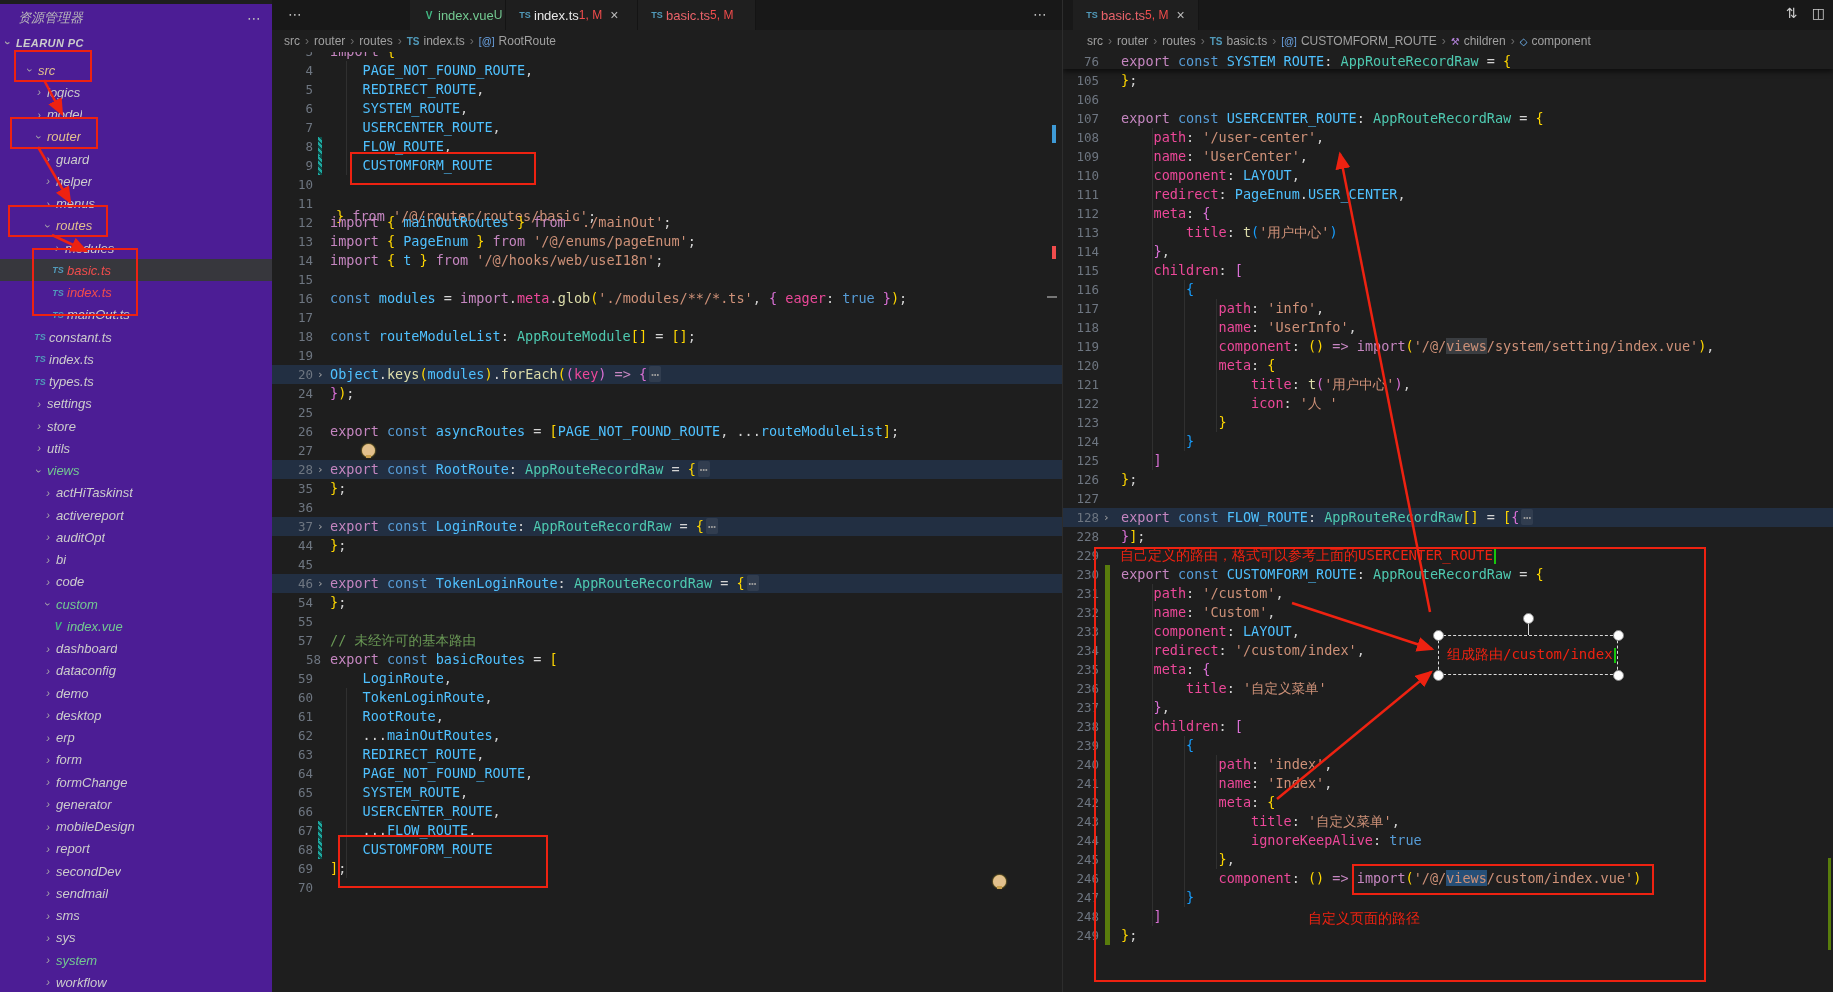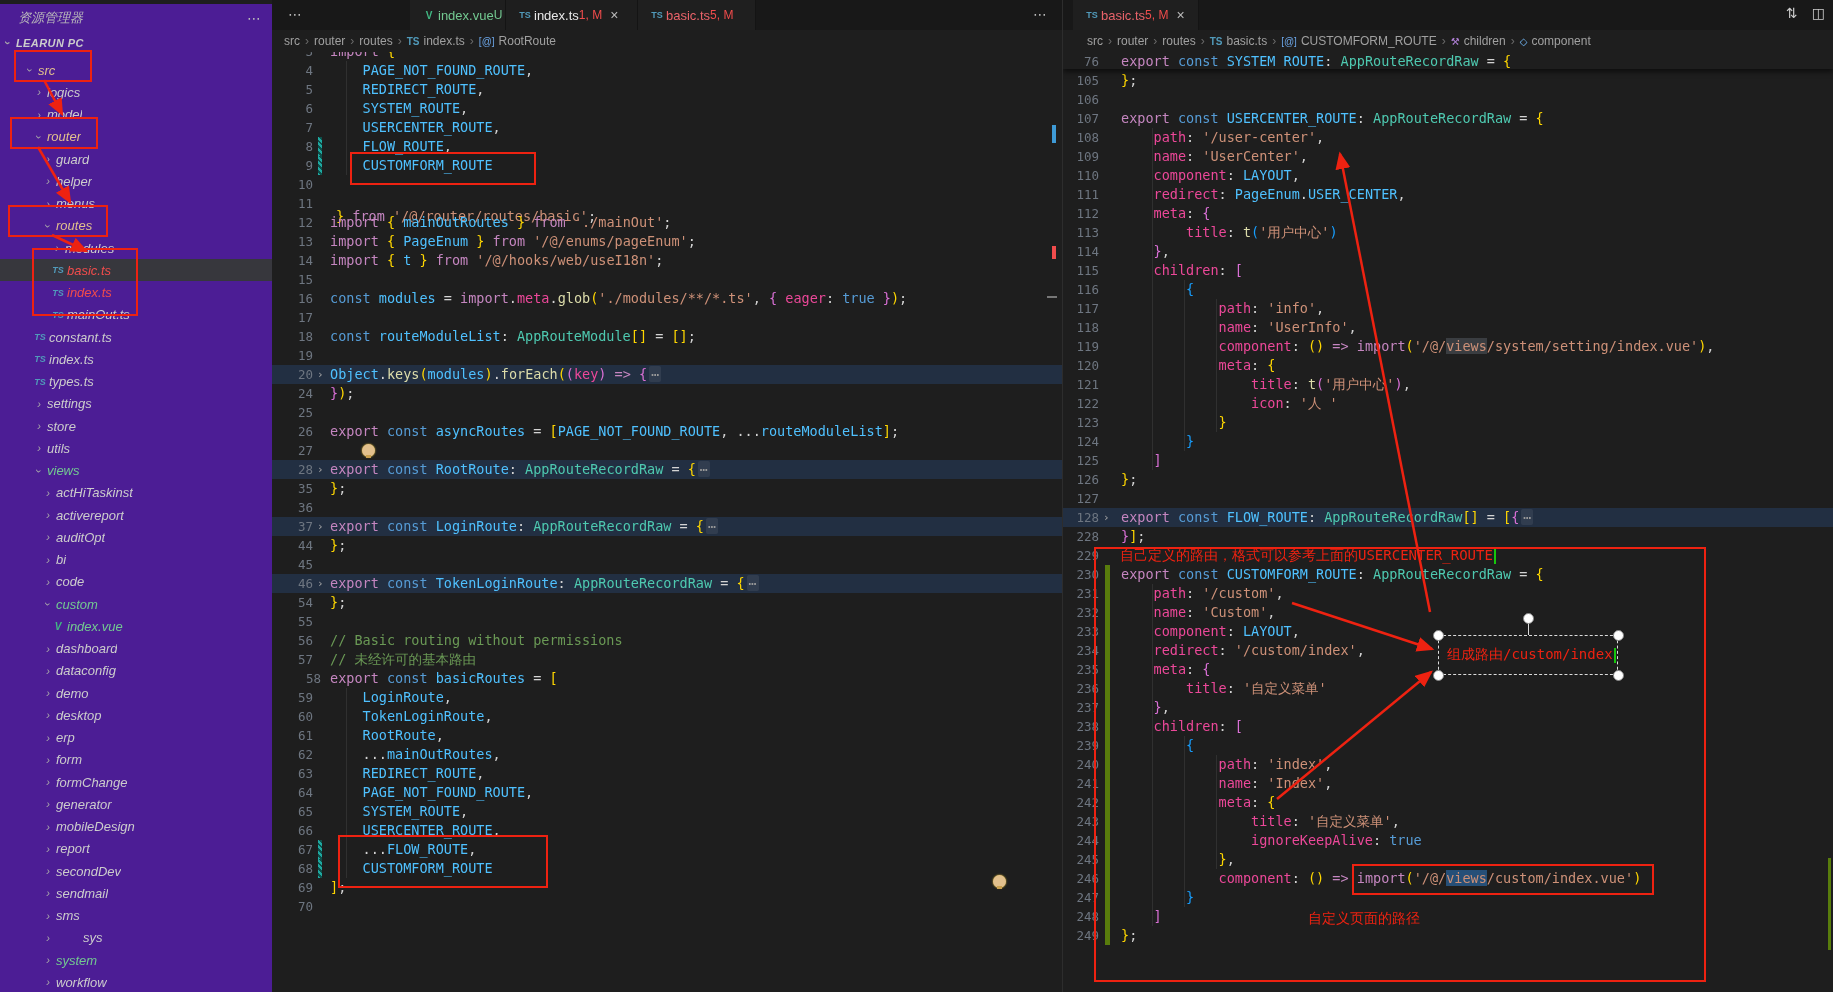--- a/index.html
+++ b/index.html
@@ -232,21 +232,21 @@
         <div class="trow" style="top: 878.25px; padding-left: 40px;">
           <span class="chev">›</span>
           <span class="lbl" style="color: rgb(204, 204, 204);">sendmail</span>
         </div>
         <div class="trow" style="top: 900.5px; padding-left: 40px;">
           <span class="chev">›</span>
           <span class="lbl" style="color: rgb(204, 204, 204);">sms</span>
         </div>
         <div class="trow" style="top: 922.75px; padding-left: 40px;">
           <span class="chev">›</span>
-          <span class="lbl" style="color: rgb(204, 204, 204); margin-left: 27px;">sys</span>
+          <span class="lbl" style="color: rgb(204, 204, 204);">sys</span>
         </div>
         <div class="trow" style="top: 945px; padding-left: 40px;">
           <span class="chev">›</span>
           <span class="lbl" style="color: rgb(115, 201, 145);">system</span>
           <span class="dot" style="background: rgb(115, 201, 145);"></span>
         </div>
         <div class="trow" style="top: 967.25px; padding-left: 40px;">
           <span class="chev">›</span>
           <span class="lbl" style="color: rgb(204, 204, 204);">workflow</span>
         </div>
@@ -314,21 +314,20 @@
         <div class="crow"><span class="ln" style="width: 41px; left: 0px;">27</span><span class="codetxt" style="left: 58px;"></span></div>
         <div class="crow band"><span class="ln" style="width: 41px; left: 0px;">28</span><span class="foldchev" style="left: 45px;">›</span><span class="codetxt" style="left: 58px;"><span class="tk tk-k">export</span><span class="tk tk-d"> const</span><span class="tk tk-v"> RootRoute</span><span class="tk tk-w">: </span><span class="tk tk-t">AppRouteRecordRaw</span><span class="tk tk-w"> = </span><span class="tk tk-b1">{</span><span class="tk tk-dim">⋯</span></span></div>
         <div class="crow"><span class="ln" style="width: 41px; left: 0px;">35</span><span class="codetxt" style="left: 58px;"><span class="tk tk-b1">}</span><span class="tk tk-w">;</span></span></div>
         <div class="crow"><span class="ln" style="width: 41px; left: 0px;">36</span><span class="codetxt" style="left: 58px;"></span></div>
         <div class="crow band"><span class="ln" style="width: 41px; left: 0px;">37</span><span class="foldchev" style="left: 45px;">›</span><span class="codetxt" style="left: 58px;"><span class="tk tk-k">export</span><span class="tk tk-d"> const</span><span class="tk tk-v"> LoginRoute</span><span class="tk tk-w">: </span><span class="tk tk-t">AppRouteRecordRaw</span><span class="tk tk-w"> = </span><span class="tk tk-b1">{</span><span class="tk tk-dim">⋯</span></span></div>
         <div class="crow"><span class="ln" style="width: 41px; left: 0px;">44</span><span class="codetxt" style="left: 58px;"><span class="tk tk-b1">}</span><span class="tk tk-w">;</span></span></div>
         <div class="crow"><span class="ln" style="width: 41px; left: 0px;">45</span><span class="codetxt" style="left: 58px;"></span></div>
         <div class="crow band"><span class="ln" style="width: 41px; left: 0px;">46</span><span class="foldchev" style="left: 45px;">›</span><span class="codetxt" style="left: 58px;"><span class="tk tk-k">export</span><span class="tk tk-d"> const</span><span class="tk tk-v"> TokenLoginRoute</span><span class="tk tk-w">: </span><span class="tk tk-t">AppRouteRecordRaw</span><span class="tk tk-w"> = </span><span class="tk tk-b1">{</span><span class="tk tk-dim">⋯</span></span></div>
         <div class="crow"><span class="ln" style="width: 41px; left: 0px;">54</span><span class="codetxt" style="left: 58px;"><span class="tk tk-b1">}</span><span class="tk tk-w">;</span></span></div>
         <div class="crow"><span class="ln" style="width: 41px; left: 0px;">55</span><span class="codetxt" style="left: 58px;"></span></div>
-        <div class="crow"><span class="ln" style="width: 41px; left: 0px;">56</span><span class="codetxt" style="left: 58px;"><span class="tk tk-c">// Basic routing without permissions</span></span></div>
         <div class="crow"><span class="ln" style="width: 41px; left: 0px;">57</span><span class="codetxt" style="left: 58px;"><span class="tk tk-c">// 未经许可的基本路由</span></span></div>
         <div class="crow"><span class="ln" style="width: 41px; left: 8px;">58</span><span class="codetxt" style="left: 58px;"><span class="tk tk-k">export</span><span class="tk tk-d"> const</span><span class="tk tk-v"> basicRoutes</span><span class="tk tk-w"> = </span><span class="tk tk-b1">[</span></span></div>
         <div class="crow"><span class="ln" style="width: 41px; left: 0px;">59</span><span class="codetxt" style="left: 58px;"><span class="tk tk-v">    LoginRoute</span><span class="tk tk-w">,</span></span></div>
         <div class="crow"><span class="ln" style="width: 41px; left: 0px;">60</span><span class="codetxt" style="left: 58px;"><span class="tk tk-v">    TokenLoginRoute</span><span class="tk tk-w">,</span></span></div>
         <div class="crow"><span class="ln" style="width: 41px; left: 0px;">61</span><span class="codetxt" style="left: 58px;"><span class="tk tk-v">    RootRoute</span><span class="tk tk-w">,</span></span></div>
         <div class="crow"><span class="ln" style="width: 41px; left: 0px;">62</span><span class="codetxt" style="left: 58px;"><span class="tk tk-w">    ...</span><span class="tk tk-v">mainOutRoutes</span><span class="tk tk-w">,</span></span></div>
         <div class="crow"><span class="ln" style="width: 41px; left: 0px;">63</span><span class="codetxt" style="left: 58px;"><span class="tk tk-v">    REDIRECT_ROUTE</span><span class="tk tk-w">,</span></span></div>
         <div class="crow"><span class="ln" style="width: 41px; left: 0px;">64</span><span class="codetxt" style="left: 58px;"><span class="tk tk-v">    PAGE_NOT_FOUND_ROUTE</span><span class="tk tk-w">,</span></span></div>
         <div class="crow"><span class="ln" style="width: 41px; left: 0px;">65</span><span class="codetxt" style="left: 58px;"><span class="tk tk-v">    SYSTEM_ROUTE</span><span class="tk tk-w">,</span></span></div>
         <div class="crow"><span class="ln" style="width: 41px; left: 0px;">66</span><span class="codetxt" style="left: 58px;"><span class="tk tk-v">    USERCENTER_ROUTE</span><span class="tk tk-w">,</span></span></div>

